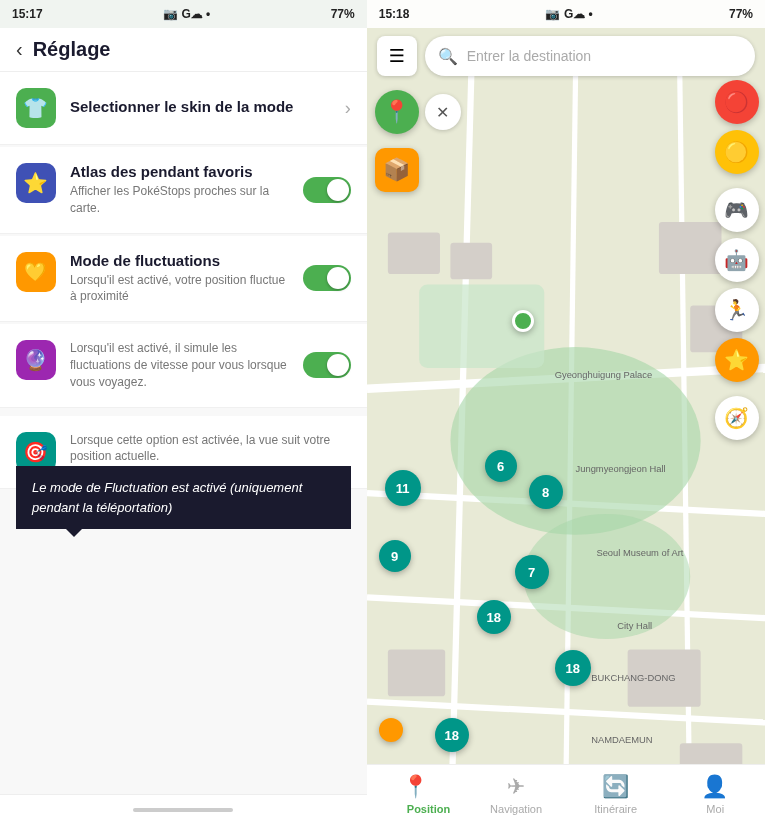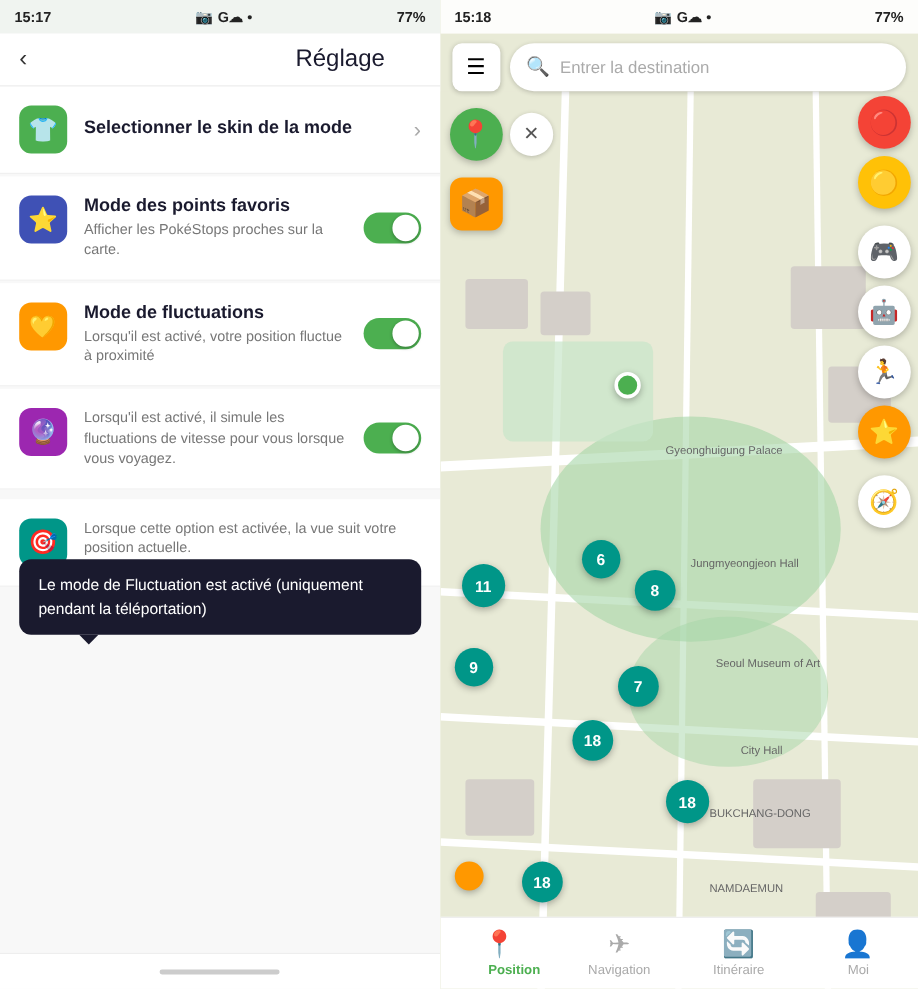--- a/index.html
+++ b/index.html
@@ -45,24 +45,24 @@
 
     .back-arrow {
       font-size: 20px;
       color: #333;
       cursor: pointer;
       margin-right: 10px;
     }
 
     .header-title {
       font-size: 20px;
-      font-weight: 400;
+      font-weight: 700;
       color: #1a1a2e;
       flex: 1;
-      text-align: right;
+      text-align: left;
       margin-right: 30px;
     }
 
     .settings-list {
       flex: 1;
       overflow-y: auto;
       padding: 0 0 80px 0;
     }
 
     .settings-item {
@@ -151,23 +151,24 @@
     
     .tooltip-box {
       position: absolute;
       bottom: 295px;
       left: 16px;
       right: 16px;
       background: #1a1a2e;
       color: #fff;
       font-size: 13px;
       padding: 12px 16px;
-      border-radius: 10px;
+      border-radius: 0;
       line-height: 1.5;
       z-index: 10;
+      font-style: italic;
     }
 
     .tooltip-box::after {
       content: '';
       position: absolute;
       bottom: -8px;
       left: 50px;
       border-left: 8px solid transparent;
       border-right: 8px solid transparent;
       border-top: 8px solid #1a1a2e;
@@ -413,21 +414,21 @@
       <div class="icon-circle icon-green">👕</div>
       <div class="item-content">
         <div class="item-title">Selectionner le skin de la mode</div>
       </div>
       <span class="chevron-right">›</span>
     </div>
 
     <div class="settings-item">
       <div class="icon-circle icon-blue">⭐</div>
       <div class="item-content">
-        <div class="item-title">Mode des points favoris</div>
+        <div class="item-title">Atlas des pendant favoris</div>
         <div class="item-desc">Afficher les PokéStops proches sur la carte.</div>
       </div>
       <div class="toggle">
         <div class="toggle-track">
           <div class="toggle-thumb"></div>
         </div>
       </div>
     </div>
 
     <div class="settings-item">

